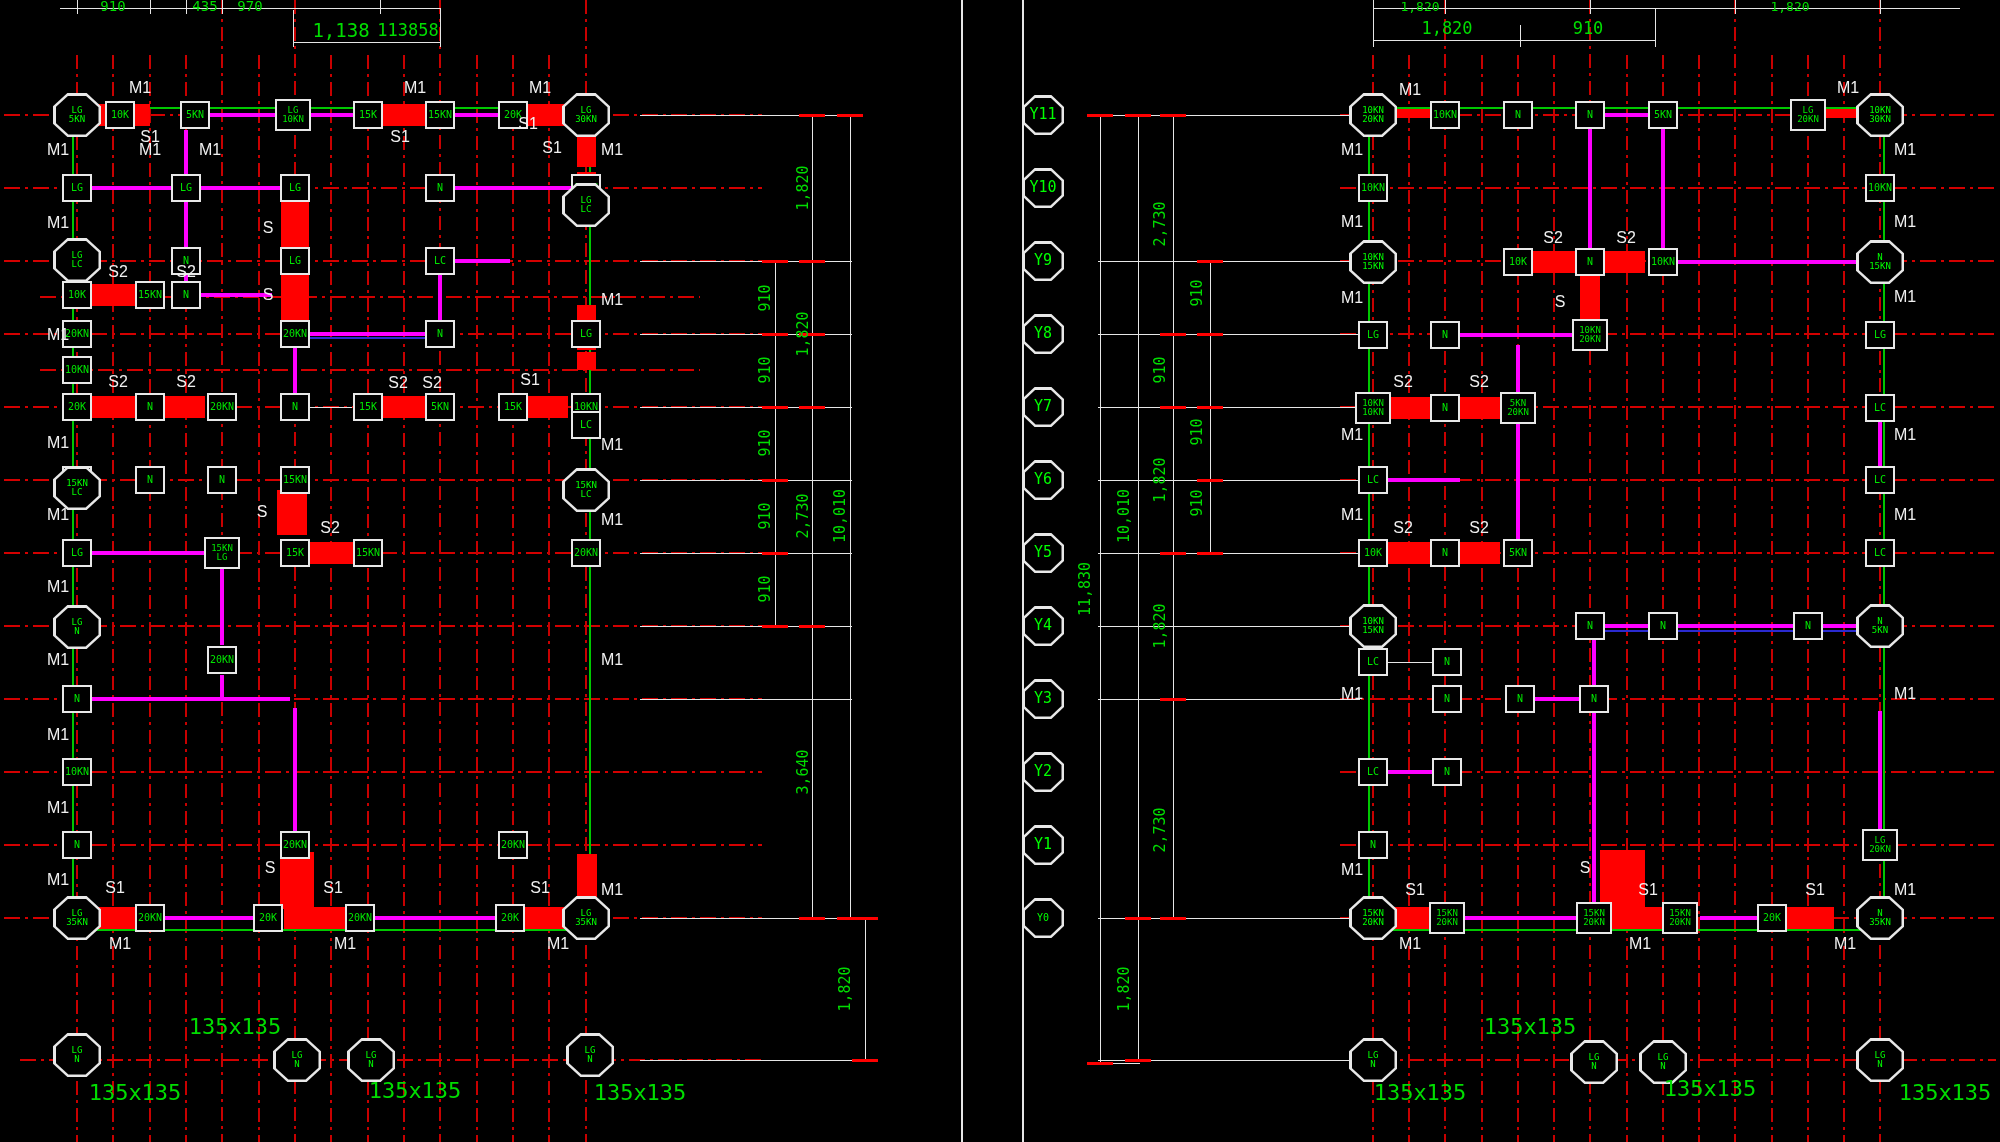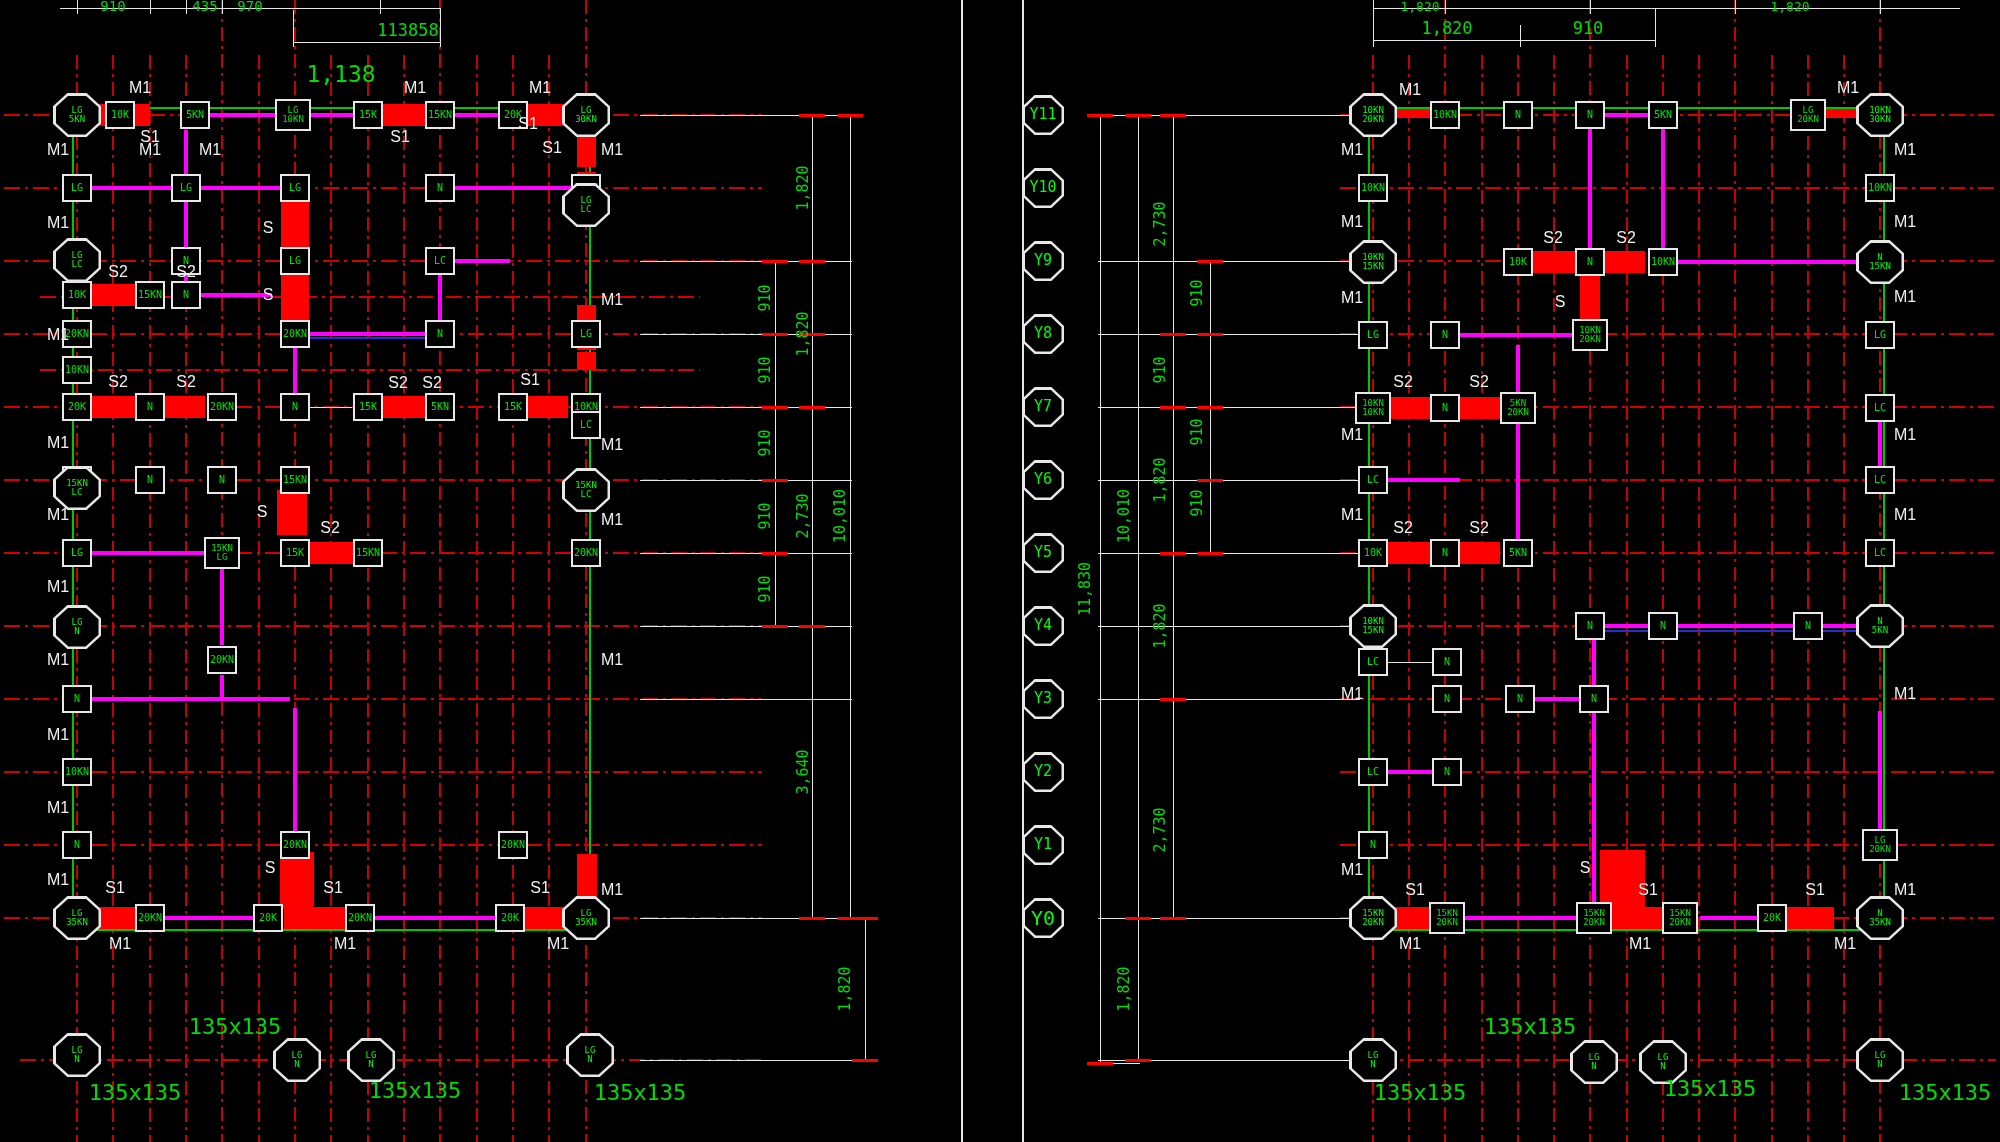--- a/index.html
+++ b/index.html
@@ -674,21 +674,21 @@
     <div class="el txt wt" style="left: 1815px; top: 890px; font-size: 16px;">S1</div>
     <div class="el " style="left: 60px; top: 7.5px; width: 380px; height: 1px; background: rgb(230, 230, 230); z-index: 4;"></div>
     <div class="el " style="left: 76.5px; top: 0px; width: 1px; height: 14px; background: rgb(230, 230, 230); z-index: 4;"></div>
     <div class="el " style="left: 149.5px; top: 0px; width: 1px; height: 14px; background: rgb(230, 230, 230); z-index: 4;"></div>
     <div class="el " style="left: 185.5px; top: 0px; width: 1px; height: 14px; background: rgb(230, 230, 230); z-index: 4;"></div>
     <div class="el " style="left: 221.5px; top: 0px; width: 1px; height: 14px; background: rgb(230, 230, 230); z-index: 4;"></div>
     <div class="el " style="left: 379.5px; top: 0px; width: 1px; height: 14px; background: rgb(230, 230, 230); z-index: 4;"></div>
     <div class="el " style="left: 293px; top: 41.5px; width: 147px; height: 1px; background: rgb(230, 230, 230); z-index: 4;"></div>
     <div class="el " style="left: 292.5px; top: 10px; width: 1px; height: 37px; background: rgb(230, 230, 230); z-index: 4;"></div>
     <div class="el " style="left: 439.5px; top: 8px; width: 1px; height: 39px; background: rgb(230, 230, 230); z-index: 4;"></div>
-    <div class="el txt gt" style="left: 341px; top: 30px; font-size: 23px; margin-top: 44px;">1,138</div>
+    <div class="el txt gt" style="left: 341px; top: 30px; font-size: 19px;">1,138</div>
     <div class="el txt gt" style="left: 408px; top: 30px; font-size: 17px;">113858</div>
     <div class="el txt gt" style="left: 113px; top: 6px; font-size: 14px;">910</div>
     <div class="el txt gt" style="left: 205px; top: 6px; font-size: 14px;">435</div>
     <div class="el txt gt" style="left: 250px; top: 6px; font-size: 14px;">970</div>
     <div class="el " style="left: 774.5px; top: 261px; width: 1px; height: 365px; background: rgb(230, 230, 230); z-index: 4;"></div>
     <div class="el " style="left: 811.5px; top: 115px; width: 1px; height: 803px; background: rgb(230, 230, 230); z-index: 4;"></div>
     <div class="el " style="left: 849.5px; top: 115px; width: 1px; height: 803px; background: rgb(230, 230, 230); z-index: 4;"></div>
     <div class="el " style="left: 864.5px; top: 918px; width: 1px; height: 142px; background: rgb(230, 230, 230); z-index: 4;"></div>
     <div class="el " style="left: 640px; top: 114.5px; width: 212px; height: 1px; background: rgb(230, 230, 230); z-index: 4;"></div>
     <div class="el " style="left: 640px; top: 260.5px; width: 212px; height: 1px; background: rgb(230, 230, 230); z-index: 4;"></div>
@@ -818,15 +818,15 @@
     <div class="el oct" style="left: 1022px; top: 679px; width: 42px; height: 40px;">
       <div class="in" style="font-size: 15px;">Y3</div>
     </div>
     <div class="el oct" style="left: 1022px; top: 752px; width: 42px; height: 40px;">
       <div class="in" style="font-size: 15px;">Y2</div>
     </div>
     <div class="el oct" style="left: 1022px; top: 825px; width: 42px; height: 40px;">
       <div class="in" style="font-size: 15px;">Y1</div>
     </div>
     <div class="el oct" style="left: 1022px; top: 898px; width: 42px; height: 40px;">
-      <div class="in" style="font-size: 20px;">Y0</div>
+      <div class="in" style="font-size: 10px;">Y0</div>
     </div>
   </div>
 
 </body></html>

